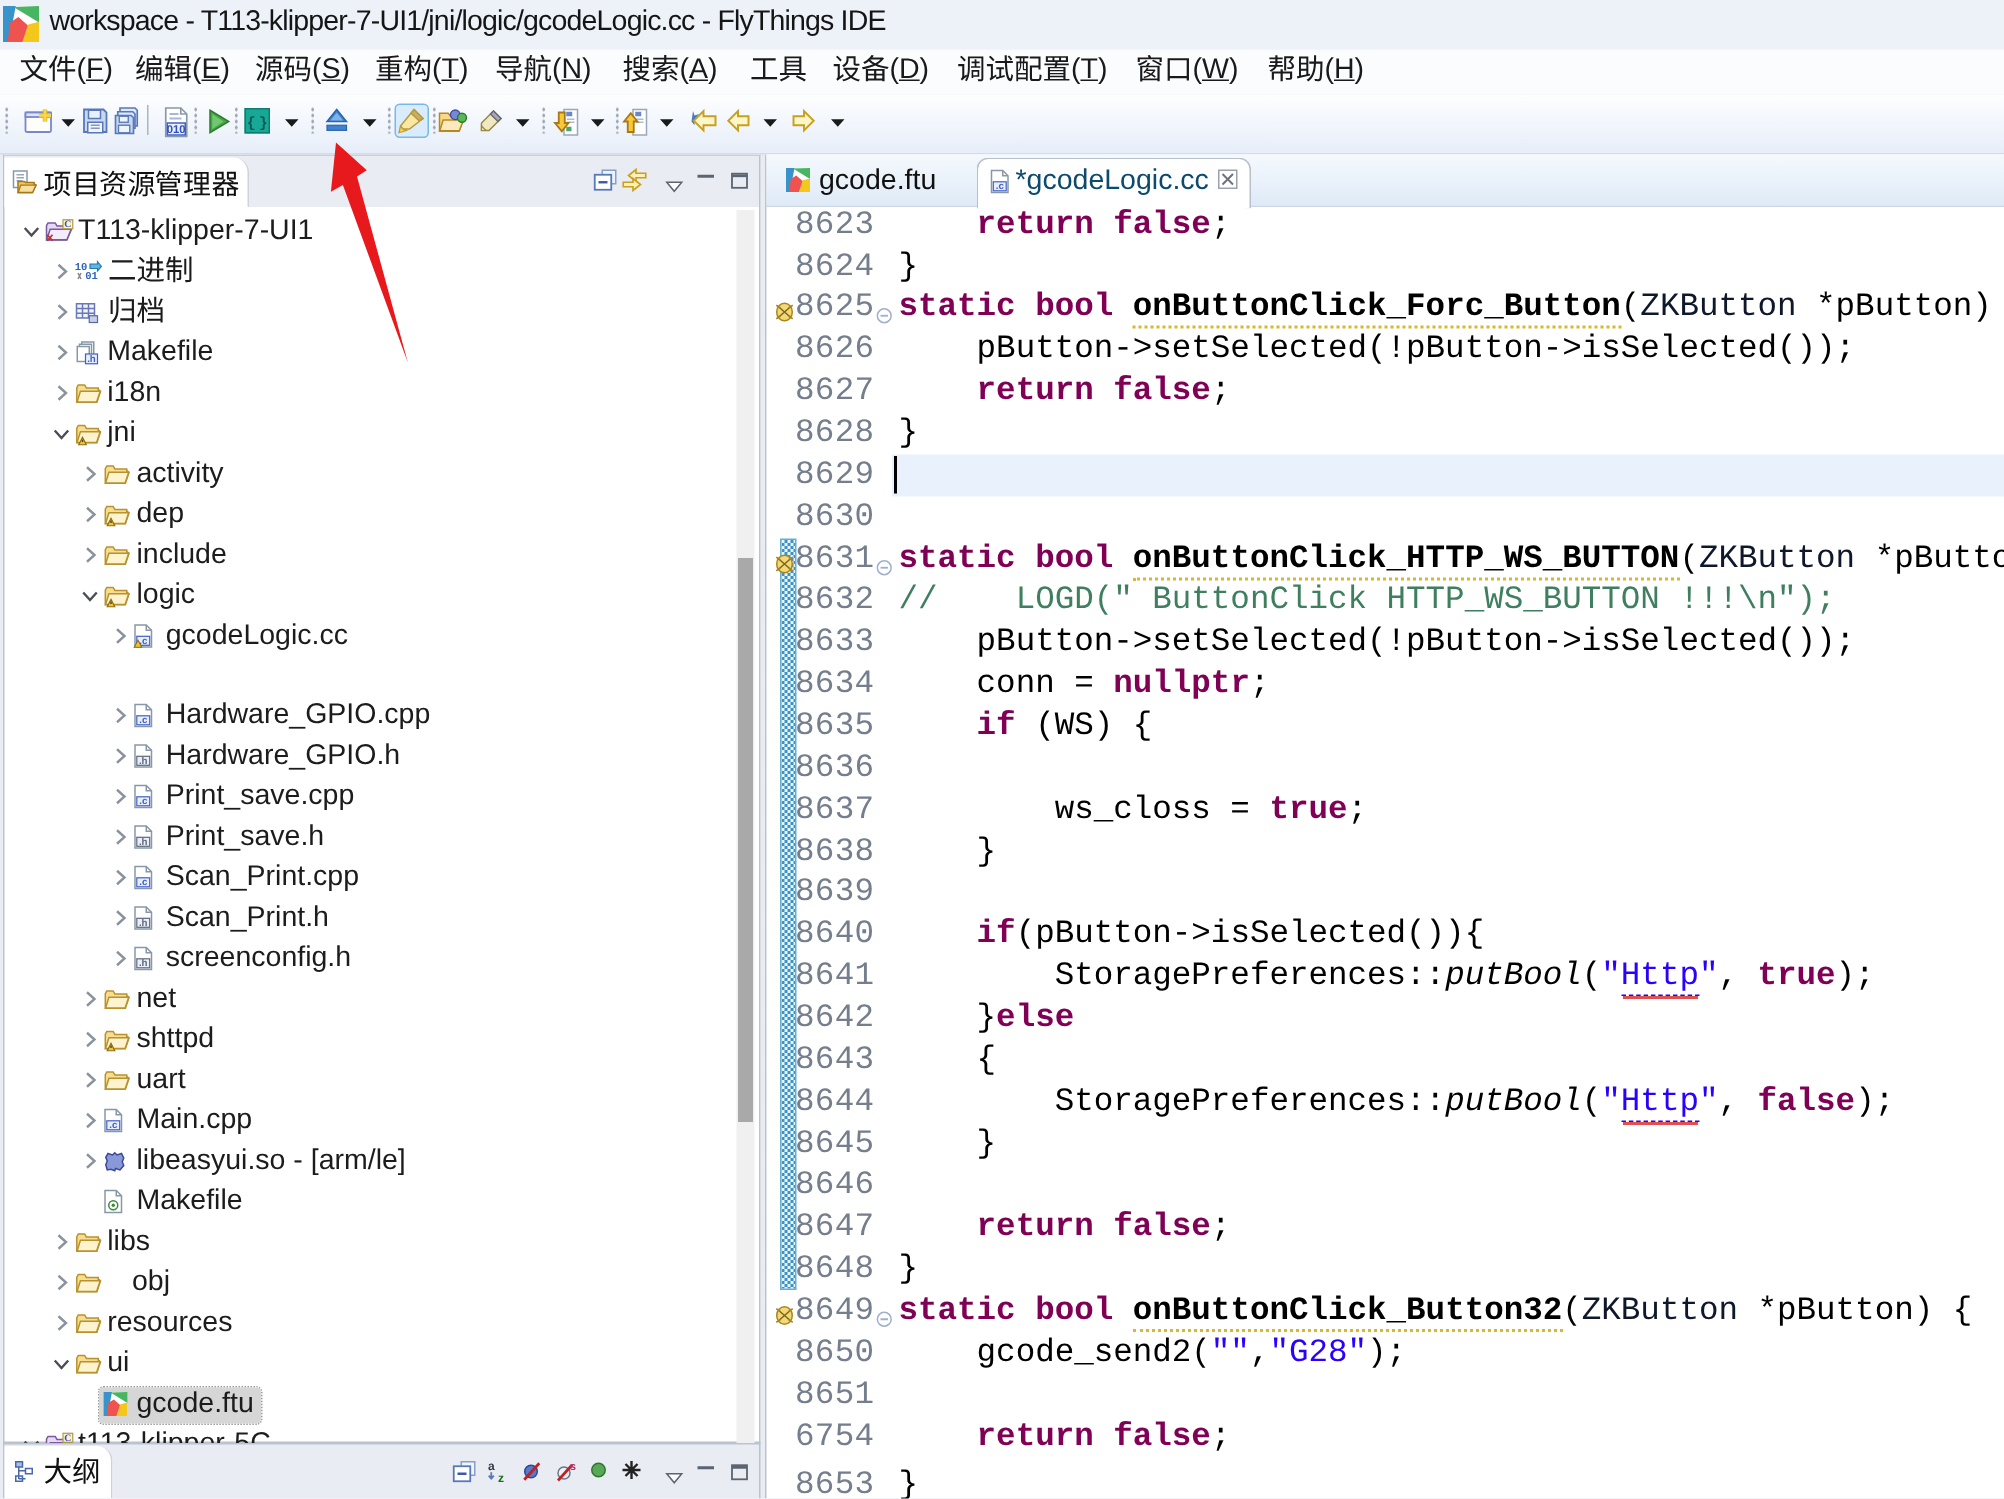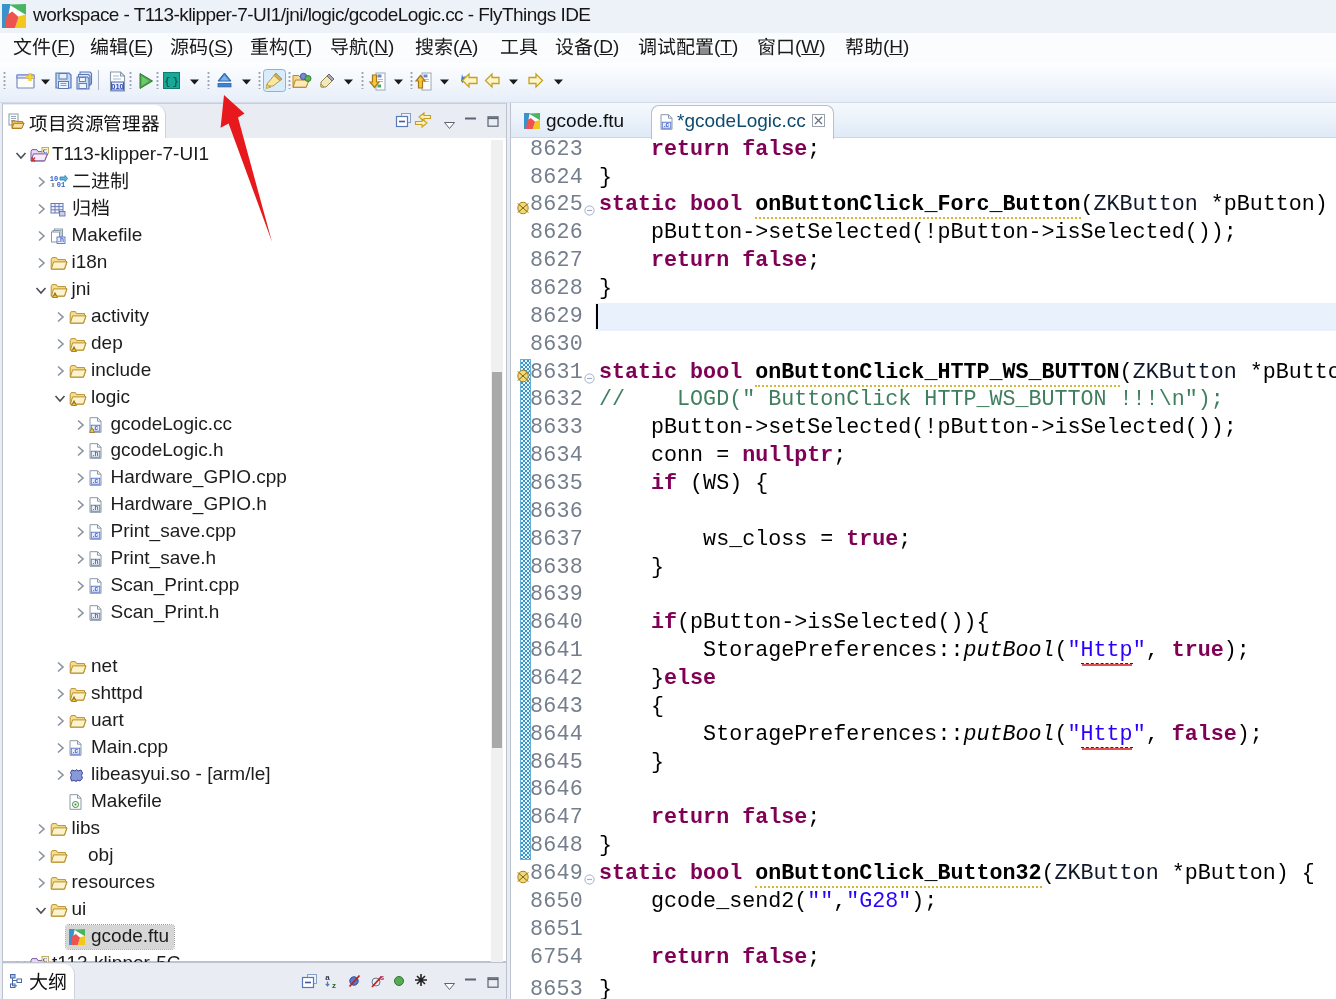--- a/index.html
+++ b/index.html
@@ -533,103 +533,103 @@
           </svg></span>
         <span class="tic" style="left:85.5px"><svg width="13" height="16" viewBox="0 0 13 16">
             <path d="M1 .7 H8.5 L12 4.2 V15.3 H1 Z" fill="#fff" stroke="#8898a8" stroke-width="1"></path>
             <path d="M8.5 .7 V4.2 H12" fill="none" stroke="#8898a8" stroke-width="1"></path>
             <rect x="2.2" y="8.2" width="8.6" height="6" fill="#e8eefc" stroke="#4060c8" stroke-width="0.8"></rect>
             <text x="6.5" y="13.2" font-family="Liberation Sans" font-size="6.5" font-weight="bold" fill="#4060c8" text-anchor="middle">.c</text>
             <path d="M0.5 15.5 L3 10.8 L5.5 15.5 Z" fill="#f2c430" stroke="#8a6d1d" stroke-width="0.7"></path>
           </svg></span>
         <span class="tlb" style="left:107.5px">gcodeLogic.cc</span>
       </div>
-      <div class="trow" style="top:297.4px">
+      <div class="trow" style="top:324.4px">
+        <span class="tar" style="left:68.5px"><svg width="16" height="16" viewBox="0 0 16 16">
+            <path d="M6 3.5 L11 8 L6 12.5" fill="none" stroke="#8a929e" stroke-width="1.6"></path>
+          </svg></span>
+        <span class="tic" style="left:85.5px"><svg width="13" height="16" viewBox="0 0 13 16">
+            <path d="M1 .7 H8.5 L12 4.2 V15.3 H1 Z" fill="#fff" stroke="#8898a8" stroke-width="1"></path>
+            <path d="M8.5 .7 V4.2 H12" fill="none" stroke="#8898a8" stroke-width="1"></path>
+            <rect x="2.2" y="8.2" width="8.6" height="6" fill="#e8eefc" stroke="#4060c8" stroke-width="0.8"></rect>
+            <text x="6.5" y="13.2" font-family="Liberation Sans" font-size="6.5" font-weight="bold" fill="#4060c8" text-anchor="middle">.c</text>
+          </svg></span>
+        <span class="tlb" style="left:107.5px">Hardware_GPIO.cpp</span>
+      </div>
+      <div class="trow" style="top:351.3px">
         <span class="tar" style="left:68.5px"><svg width="16" height="16" viewBox="0 0 16 16">
             <path d="M6 3.5 L11 8 L6 12.5" fill="none" stroke="#8a929e" stroke-width="1.6"></path>
           </svg></span>
         <span class="tic" style="left:85.5px"><svg width="13" height="16" viewBox="0 0 13 16">
             <path d="M1 .7 H8.5 L12 4.2 V15.3 H1 Z" fill="#fff" stroke="#8898a8" stroke-width="1"></path>
             <path d="M8.5 .7 V4.2 H12" fill="none" stroke="#8898a8" stroke-width="1"></path>
             <rect x="2.2" y="8.2" width="8.6" height="6" fill="#e8eefc" stroke="#606878" stroke-width="0.8"></rect>
             <text x="6.5" y="13.2" font-family="Liberation Sans" font-size="6.5" font-weight="bold" fill="#606878" text-anchor="middle">.h</text>
           </svg></span>
-        <span class="tlb" style="left:107.5px">gcodeLogic.h</span>
-      </div>
-      <div class="trow" style="top:324.4px">
+        <span class="tlb" style="left:107.5px">Hardware_GPIO.h</span>
+      </div>
+      <div class="trow" style="top:378.3px">
         <span class="tar" style="left:68.5px"><svg width="16" height="16" viewBox="0 0 16 16">
             <path d="M6 3.5 L11 8 L6 12.5" fill="none" stroke="#8a929e" stroke-width="1.6"></path>
           </svg></span>
         <span class="tic" style="left:85.5px"><svg width="13" height="16" viewBox="0 0 13 16">
             <path d="M1 .7 H8.5 L12 4.2 V15.3 H1 Z" fill="#fff" stroke="#8898a8" stroke-width="1"></path>
             <path d="M8.5 .7 V4.2 H12" fill="none" stroke="#8898a8" stroke-width="1"></path>
             <rect x="2.2" y="8.2" width="8.6" height="6" fill="#e8eefc" stroke="#4060c8" stroke-width="0.8"></rect>
             <text x="6.5" y="13.2" font-family="Liberation Sans" font-size="6.5" font-weight="bold" fill="#4060c8" text-anchor="middle">.c</text>
           </svg></span>
-        <span class="tlb" style="left:107.5px">Hardware_GPIO.cpp</span>
-      </div>
-      <div class="trow" style="top:351.3px">
+        <span class="tlb" style="left:107.5px">Print_save.cpp</span>
+      </div>
+      <div class="trow" style="top:405.2px">
         <span class="tar" style="left:68.5px"><svg width="16" height="16" viewBox="0 0 16 16">
             <path d="M6 3.5 L11 8 L6 12.5" fill="none" stroke="#8a929e" stroke-width="1.6"></path>
           </svg></span>
         <span class="tic" style="left:85.5px"><svg width="13" height="16" viewBox="0 0 13 16">
             <path d="M1 .7 H8.5 L12 4.2 V15.3 H1 Z" fill="#fff" stroke="#8898a8" stroke-width="1"></path>
             <path d="M8.5 .7 V4.2 H12" fill="none" stroke="#8898a8" stroke-width="1"></path>
             <rect x="2.2" y="8.2" width="8.6" height="6" fill="#e8eefc" stroke="#606878" stroke-width="0.8"></rect>
             <text x="6.5" y="13.2" font-family="Liberation Sans" font-size="6.5" font-weight="bold" fill="#606878" text-anchor="middle">.h</text>
           </svg></span>
-        <span class="tlb" style="left:107.5px">Hardware_GPIO.h</span>
-      </div>
-      <div class="trow" style="top:378.3px">
+        <span class="tlb" style="left:107.5px">Print_save.h</span>
+      </div>
+      <div class="trow" style="top:432.2px">
         <span class="tar" style="left:68.5px"><svg width="16" height="16" viewBox="0 0 16 16">
             <path d="M6 3.5 L11 8 L6 12.5" fill="none" stroke="#8a929e" stroke-width="1.6"></path>
           </svg></span>
         <span class="tic" style="left:85.5px"><svg width="13" height="16" viewBox="0 0 13 16">
             <path d="M1 .7 H8.5 L12 4.2 V15.3 H1 Z" fill="#fff" stroke="#8898a8" stroke-width="1"></path>
             <path d="M8.5 .7 V4.2 H12" fill="none" stroke="#8898a8" stroke-width="1"></path>
             <rect x="2.2" y="8.2" width="8.6" height="6" fill="#e8eefc" stroke="#4060c8" stroke-width="0.8"></rect>
             <text x="6.5" y="13.2" font-family="Liberation Sans" font-size="6.5" font-weight="bold" fill="#4060c8" text-anchor="middle">.c</text>
           </svg></span>
-        <span class="tlb" style="left:107.5px">Print_save.cpp</span>
-      </div>
-      <div class="trow" style="top:405.2px">
+        <span class="tlb" style="left:107.5px">Scan_Print.cpp</span>
+      </div>
+      <div class="trow" style="top:459.1px">
         <span class="tar" style="left:68.5px"><svg width="16" height="16" viewBox="0 0 16 16">
             <path d="M6 3.5 L11 8 L6 12.5" fill="none" stroke="#8a929e" stroke-width="1.6"></path>
           </svg></span>
         <span class="tic" style="left:85.5px"><svg width="13" height="16" viewBox="0 0 13 16">
             <path d="M1 .7 H8.5 L12 4.2 V15.3 H1 Z" fill="#fff" stroke="#8898a8" stroke-width="1"></path>
             <path d="M8.5 .7 V4.2 H12" fill="none" stroke="#8898a8" stroke-width="1"></path>
             <rect x="2.2" y="8.2" width="8.6" height="6" fill="#e8eefc" stroke="#606878" stroke-width="0.8"></rect>
             <text x="6.5" y="13.2" font-family="Liberation Sans" font-size="6.5" font-weight="bold" fill="#606878" text-anchor="middle">.h</text>
           </svg></span>
-        <span class="tlb" style="left:107.5px">Print_save.h</span>
-      </div>
-      <div class="trow" style="top:432.2px">
-        <span class="tar" style="left:68.5px"><svg width="16" height="16" viewBox="0 0 16 16">
-            <path d="M6 3.5 L11 8 L6 12.5" fill="none" stroke="#8a929e" stroke-width="1.6"></path>
-          </svg></span>
-        <span class="tic" style="left:85.5px"><svg width="13" height="16" viewBox="0 0 13 16">
-            <path d="M1 .7 H8.5 L12 4.2 V15.3 H1 Z" fill="#fff" stroke="#8898a8" stroke-width="1"></path>
-            <path d="M8.5 .7 V4.2 H12" fill="none" stroke="#8898a8" stroke-width="1"></path>
-            <rect x="2.2" y="8.2" width="8.6" height="6" fill="#e8eefc" stroke="#4060c8" stroke-width="0.8"></rect>
-            <text x="6.5" y="13.2" font-family="Liberation Sans" font-size="6.5" font-weight="bold" fill="#4060c8" text-anchor="middle">.c</text>
-          </svg></span>
-        <span class="tlb" style="left:107.5px">Scan_Print.cpp</span>
-      </div>
-      <div class="trow" style="top:459.1px">
+        <span class="tlb" style="left:107.5px">Scan_Print.h</span>
+      </div>
+      <div class="trow" style="top:486.1px">
         <span class="tar" style="left:68.5px"><svg width="16" height="16" viewBox="0 0 16 16">
             <path d="M6 3.5 L11 8 L6 12.5" fill="none" stroke="#8a929e" stroke-width="1.6"></path>
           </svg></span>
         <span class="tic" style="left:85.5px"><svg width="13" height="16" viewBox="0 0 13 16">
             <path d="M1 .7 H8.5 L12 4.2 V15.3 H1 Z" fill="#fff" stroke="#8898a8" stroke-width="1"></path>
             <path d="M8.5 .7 V4.2 H12" fill="none" stroke="#8898a8" stroke-width="1"></path>
             <rect x="2.2" y="8.2" width="8.6" height="6" fill="#e8eefc" stroke="#606878" stroke-width="0.8"></rect>
             <text x="6.5" y="13.2" font-family="Liberation Sans" font-size="6.5" font-weight="bold" fill="#606878" text-anchor="middle">.h</text>
           </svg></span>
-        <span class="tlb" style="left:107.5px">Scan_Print.h</span>
+        <span class="tlb" style="left:107.5px">screenconfig.h</span>
       </div>
       <div class="trow" style="top:513.0px">
         <span class="tar" style="left:49.0px"><svg width="16" height="16" viewBox="0 0 16 16">
             <path d="M6 3.5 L11 8 L6 12.5" fill="none" stroke="#8a929e" stroke-width="1.6"></path>
           </svg></span>
         <span class="tic" style="left:66.0px"><svg width="18" height="15" viewBox="0 0 18 15">
             <path d="M1.2 3.5 L1.2 13.2 L14.6 13.2 L17 6 L16 5 L15.5 5 L15.5 3.6 L7.6 3.6 L6.4 1.6 L2.2 1.6 Z" fill="#f7dd8f" stroke="#b8922e" stroke-width="1"></path>
             <path d="M3.6 5.9 L16.8 5.9 L14.4 13 L1.4 13 Z" fill="#fdf3cf" stroke="#b8922e" stroke-width="1"></path>
           </svg></span>
         <span class="tlb" style="left:88.0px">net</span>

